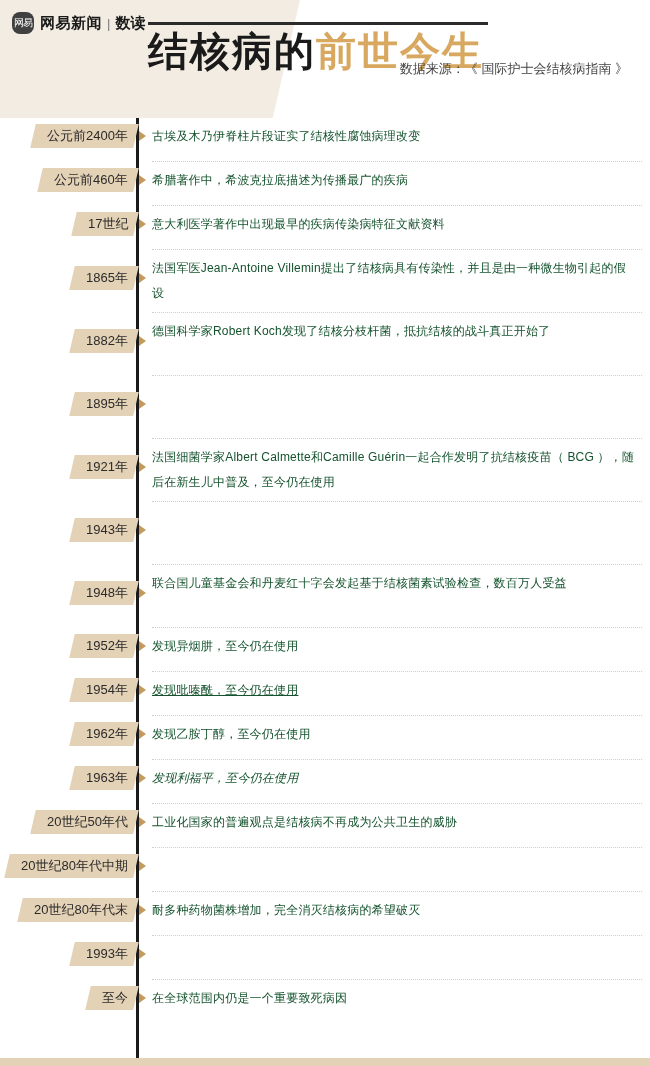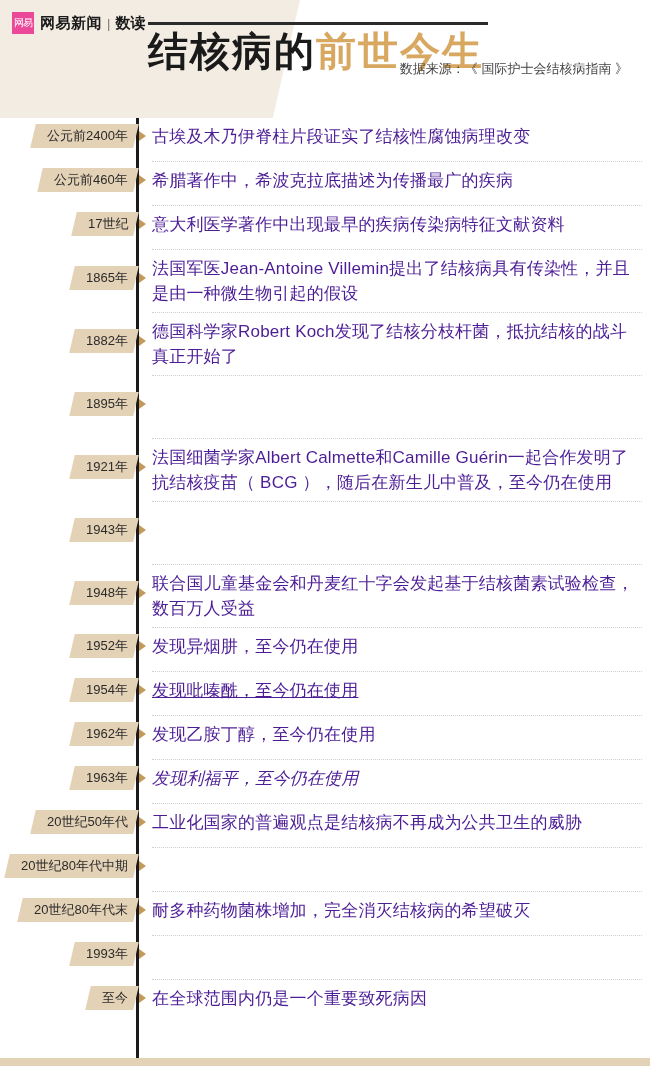--- a/index.html
+++ b/index.html
@@ -33,27 +33,28 @@
   .logo-row {
     position: absolute;
     left: 12px; top: 12px;
     display: flex;
     align-items: center;
     height: 22px;
     z-index: 5;
   }
   .logo-mark {
     width: 22px; height: 22px;
-    background: #ec4899;
+    background: #404040;
     color: #fff;
     font-size: 10px;
     line-height: 22px;
     text-align: center;
     letter-spacing: -1px;
     font-family: "DejaVu Sans", sans-serif;
+    border-radius: 8px;
   }
   .logo-text {
     margin-left: 6px;
     font-size: 15px;
     color: #1a1a1a;
     font-weight: bold;
     letter-spacing: 0.5px;
   }
   .logo-sep {
     margin: 0 5px;
@@ -148,23 +149,23 @@
     border-top: 5px solid transparent;
     border-bottom: 5px solid transparent;
     border-left: 7px solid #c49a5c;
   }
   .text-cell {
     flex: 1 1 auto;
     padding: 0 14px 0 16px;
     position: relative;
   }
   .text-cell .txt {
-    font-size: 17px;
+    font-size: 12px;
     line-height: 25px;
-    color: #4c1d95;
+    color: #14532d;
     letter-spacing: 0.2px;
   }
   .dotted {
     position: absolute;
     left: 152px;
     right: 8px;
     border-top: 1px dotted #cfcfcf;
     height: 0;
   }
 

